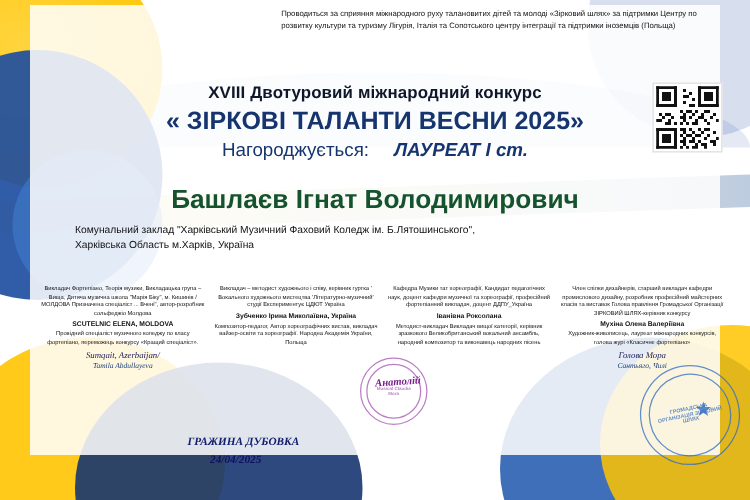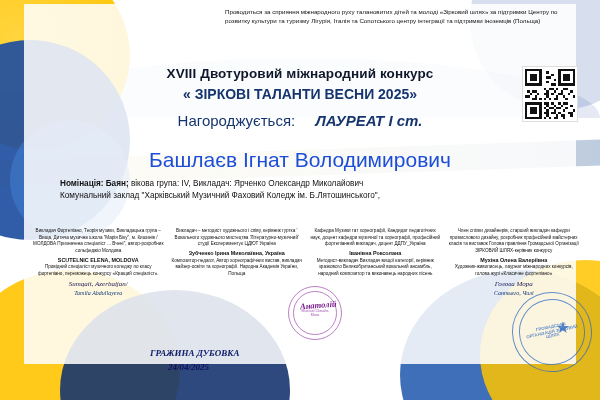--- a/index.html
+++ b/index.html
@@ -76,32 +76,32 @@
     font-size:6.2px;line-height:1.5;color:#111;text-align:left;
   }
 
   .title1{
     position:absolute;left:0;right:0;top:66px;text-align:center;
     font-size:13.5px;font-weight:bold;color:#0f172a;
     letter-spacing:.1px;
   }
   .title2{
     position:absolute;left:0;right:0;top:86px;text-align:center;
-    font-size:14px;font-weight:bold;color:#16356f;
+    font-size:20px;font-weight:bold;color:#16356f;
   }
   .awardrow{
     position:absolute;left:0;right:0;top:112px;text-align:center;
     font-size:15px;color:#16356f;
   }
   .awardrow .lab{font-weight:normal;}
   .awardrow .val{font-weight:bold;color:#16356f;margin-left:16px;font-style:italic;}
 
   .winner{
     position:absolute;left:0;right:0;top:148px;text-align:center;
-    font-size:21px;font-weight:normal;color:#1d4ed8;
+    font-size:21px;font-weight:bold;color:#14532d;
   }
 
   .info{
     position:absolute;left:60px;right:40px;top:178px;
     font-size:8.2px;line-height:1.5;color:#111;
   }
   .info b{font-weight:bold;}
 
   
   .qr{
@@ -277,24 +277,22 @@
     <div class="title2">« ЗІРКОВІ ТАЛАНТИ ВЕСНИ  2025»</div>
 
     <div class="awardrow">
       <span class="lab">Нагороджується:</span>
       <span class="val">ЛАУРЕАТ I  ст.</span>
     </div>
 
     <div class="winner">Башлаєв Ігнат Володимирович</div>
 
     <div class="info">
-      <div>
-        <b>Номінація: Баян;</b><span> вікова група: IV,  Викладач: Ярченко Олександр Миколайович</span>
-      </div>
       <div>Комунальний заклад "Харківський Музичний Фаховий Коледж ім. Б.Лятошинського",</div>
+      <div>Харківська Область м.Харків, Україна</div>
     </div>
 
     <div class="jury">
       <div class="jcol">
         <span>Викладач Фортепіано, Теорія музики, Викладацька група – Вища, Дитяча музична школа "Марія Біку", м. Кишинів / МОЛДОВА
 
 Призначена спеціаліст ... Вчені", автор-розробник сольфеджіо Молдова</span>
         <span class="nm">SCUTELNIC ELENA,  MOLDOVA</span>
         <span>Провідний спеціаліст музичного коледжу по класу фортепіано, переможець конкурсу «Кращий спеціаліст».</span>
         <span class="sig">Sumqait, Azerbaijan/</span>

